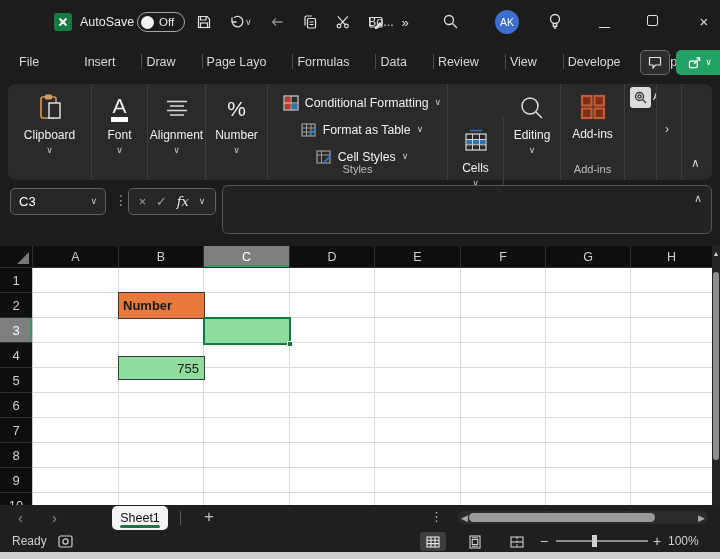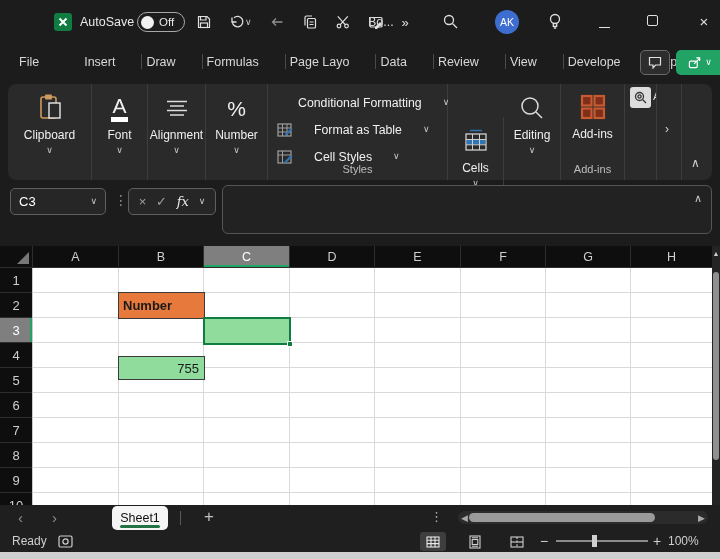--- a/index.html
+++ b/index.html
@@ -41,21 +41,21 @@
 
   
   .ribbon{left:8px;top:84px;width:704px;height:96px;background:var(--panel);border-radius:8px;display:flex;}
   .rcol{height:100%;border-right:1px solid var(--divider);position:relative;}
   .rcol.last{border-right:none;}
   .vgroup{display:flex;flex-direction:column;align-items:center;padding-top:7px;height:100%;}
   .vgroup .icon-slot{height:34px;display:flex;align-items:center;justify-content:center;}
   .glabel{font-size:12px;color:#f0f0f0;margin-top:3px;white-space:nowrap;}
   .vgroup .chev{margin-top:4px;}
   .group-caption{position:absolute;left:0;right:0;bottom:5px;text-align:center;font-size:11px;color:#bdbdbd;}
-  .styles-item{display:flex;align-items:center;gap:21px;height:27px;padding-left:9px;font-size:12.3px;color:#f0f0f0;white-space:nowrap;}
+  .styles-item{display:flex;align-items:center;gap:6px;height:27px;padding-left:9px;font-size:12.3px;color:#f0f0f0;white-space:nowrap;justify-content:center;}
   .fontA{font-size:21px;color:#f0f0f0;line-height:1;font-weight:normal;}
   .fontbar{width:17px;height:5px;background:#fff;margin-top:1px;}
   .pct{font-size:21px;color:#f0f0f0;line-height:1;}
 
   
   .frow{left:0;top:182px;width:720px;height:58px;}
   .namebox{left:10px;top:6px;width:96px;height:27px;background:var(--box);border:1px solid var(--bx-border);border-radius:5px;display:flex;align-items:center;padding:0 8px;font-size:13px;color:#fff;}
   .namebox .chev{margin-left:auto;}
   .dots{left:114px;top:10px;font-size:14px;color:#8f8f8f;letter-spacing:0;}
   .fxbox{left:128px;top:6px;width:88px;height:27px;background:var(--box);border:1px solid var(--bx-border);border-radius:5px;display:flex;align-items:center;justify-content:space-evenly;}
@@ -182,22 +182,22 @@
   <span class="abs" style="left:638px;top:15px;width:28px;display:flex;justify-content:center;">
     <span style="display:inline-block;width:11px;height:11px;border:1.3px solid #e0e0e0;border-radius:2px;"></span>
   </span>
   <span class="abs win-glyph" style="left:690px;top:13px;width:28px;text-align:center;font-size:15px;">×</span>
 </div>
 
 <div class="menubar abs">
   <span class="mtab first">File</span>
   <span class="mtab">Insert</span>
   <span class="mtab sep">Draw</span>
+  <span class="mtab sep">Page Layo</span>
   <span class="mtab sep">Formulas</span>
-  <span class="mtab sep">Page Layo</span>
   <span class="mtab sep">Data</span>
   <span class="mtab sep">Review</span>
   <span class="mtab sep">View</span>
   <span class="mtab sep">Develope</span>
   <span class="mtab sep">Help</span>
   <span class="mtab sep">Acrobat</span>
   <span class="mtab sep">Power Piv</span>
 </div>
 <div class="abs comment-btn">
   <svg width="14" height="13" viewBox="0 0 14 13" stroke="#e0e0e0" stroke-width="1.2" fill="none">

